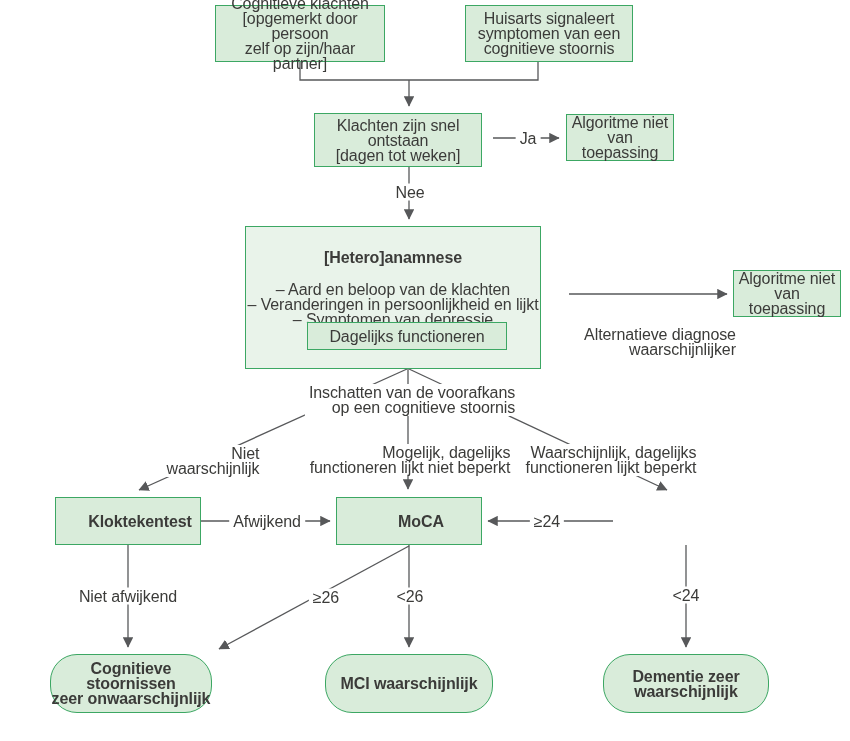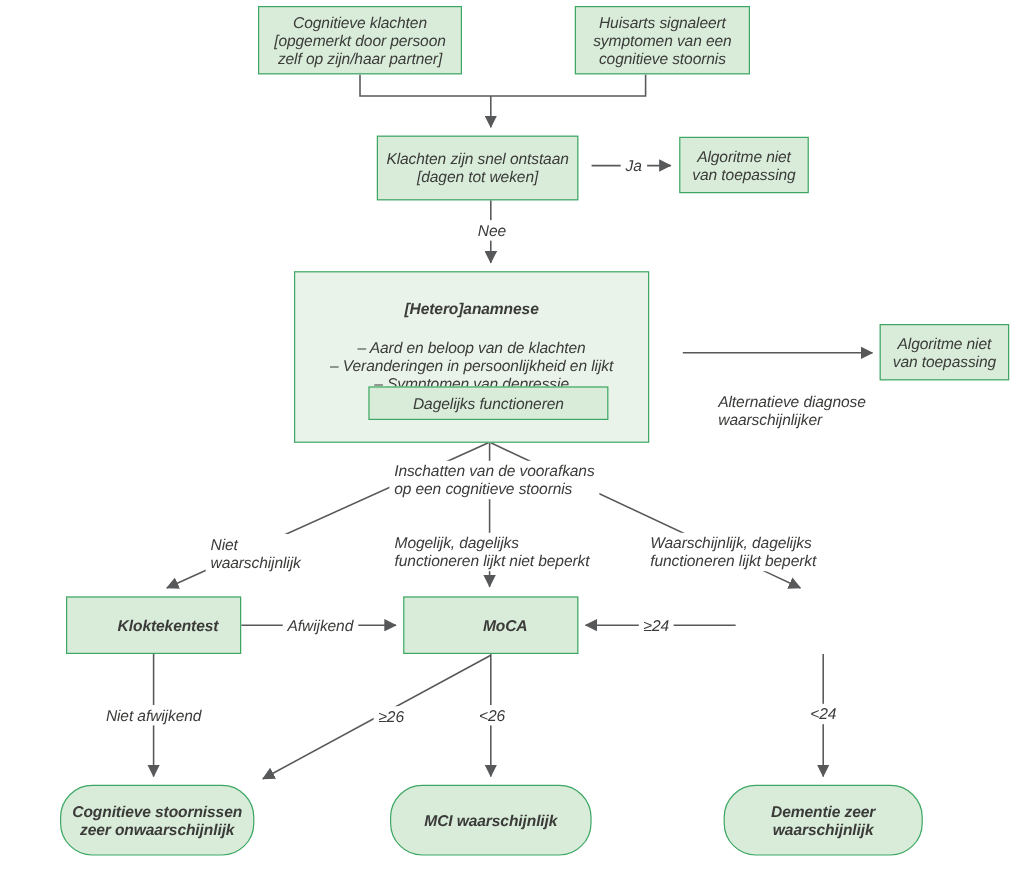--- a/index.html
+++ b/index.html
@@ -2,26 +2,25 @@
 <html style="--bg: #ffffff; --box-fill: #d9ecda; --box-border: #3ca763; --panel-fill: #e9f3ea; --line: #57585a; --text: #3b3b39;"><head>
 <meta charset="utf-8">
 <style>
   html, body { margin: 0; padding: 0; background: #ffffff; }
   .canvas {
     position: relative;
     width: 850px;
     height: 741px;
     background: var(--bg, #ffffff);
     font-family: "Liberation Sans", sans-serif;
-    font-size: 13px;
+    font-size: 16px;
     line-height: 15px;
     letter-spacing: -0.1px;
     color: var(--text, #3b3b39);
     overflow: hidden;
-    font-style: italic;
   }
   svg.wires { position: absolute; left: 0; top: 0; width: 850px; height: 741px; }
   svg.wires path.wire { stroke: var(--line, #57585a); stroke-width: 1.3; fill: none; }
   .arrowhead { fill: var(--line, #57585a); stroke: none; }
 
   .node {
     position: absolute;
     box-sizing: border-box;
     background: var(--box-fill, #d9ecda);
     border: 1.4px solid var(--box-border, #3ca763);
@@ -39,21 +38,21 @@
     padding-top: 8px;
   }
   .panel-title { font-weight: bold; text-align: center; margin-bottom: 2px; }
   .panel-items { text-align: center; white-space: pre-line; }
 
   .elabel {
     position: absolute;
     transform: translate(-50%, -50%);
     background: var(--bg, #ffffff);
     padding: 1px 4px;
-    text-align: left;
+    text-align: right;
     white-space: pre-line;
   }
   .elabel.nobg { background: transparent; padding: 0; margin-top: 48px; }
 </style>
 </head>
 <body>
 
 <div class="canvas">
 
   <svg class="wires" viewBox="0 0 850 741">
@@ -75,21 +74,21 @@
     <path class="wire" d="M128,545 V647" marker-end="url(#arrow)"></path>
     <path class="wire" d="M409,546 L219,649" marker-end="url(#arrow)"></path>
     <path class="wire" d="M409,545 V647" marker-end="url(#arrow)"></path>
     <path class="wire" d="M686,545 V647" marker-end="url(#arrow)"></path>
   </svg>
 
   <div class="node" style="left:215px;top:5px;width:170px;height:57px">Cognitieve klachten
 [opgemerkt door persoon
 zelf op zijn/haar partner]</div>
 
-  <div class="node" style="left:479px;top:5px;width:146px;height:57px">Huisarts signaleert
+  <div class="node" style="left:465px;top:5px;width:168px;height:57px">Huisarts signaleert
 symptomen van een
 cognitieve stoornis</div>
 
   <div class="node" style="left:314px;top:113px;width:168px;height:54px">Klachten zijn snel ontstaan
 [dagen tot weken]</div>
 
   <div class="node" style="left:566px;top:114px;width:108px;height:47px">Algoritme niet
 van toepassing</div>
 
   <div class="node panel" style="left:245px;top:226px;width:296px;height:143px">

